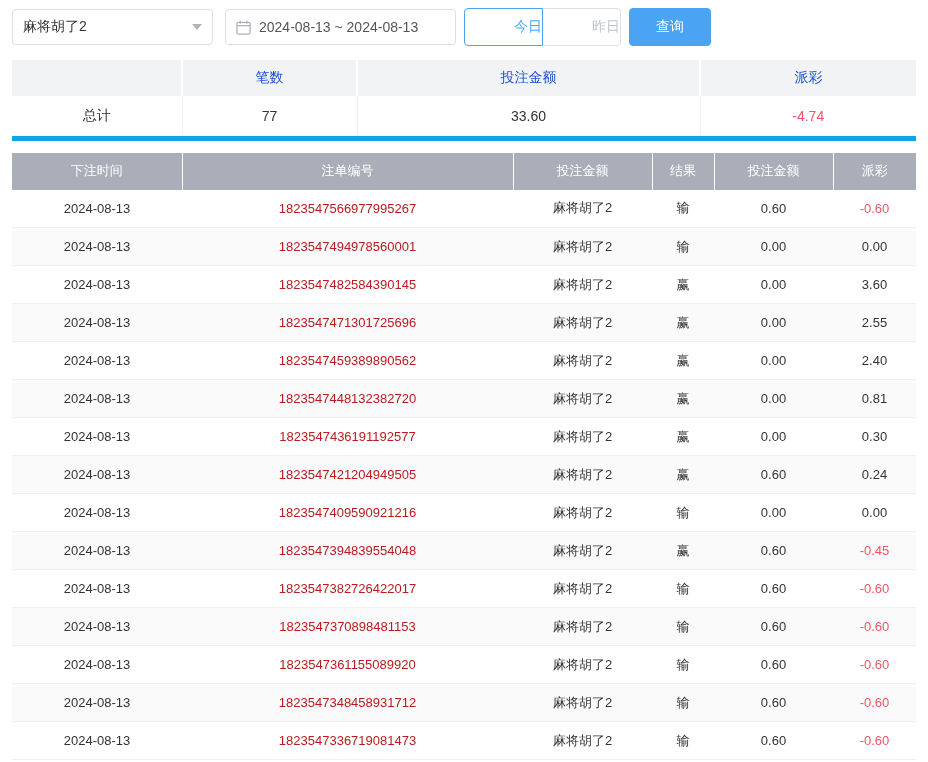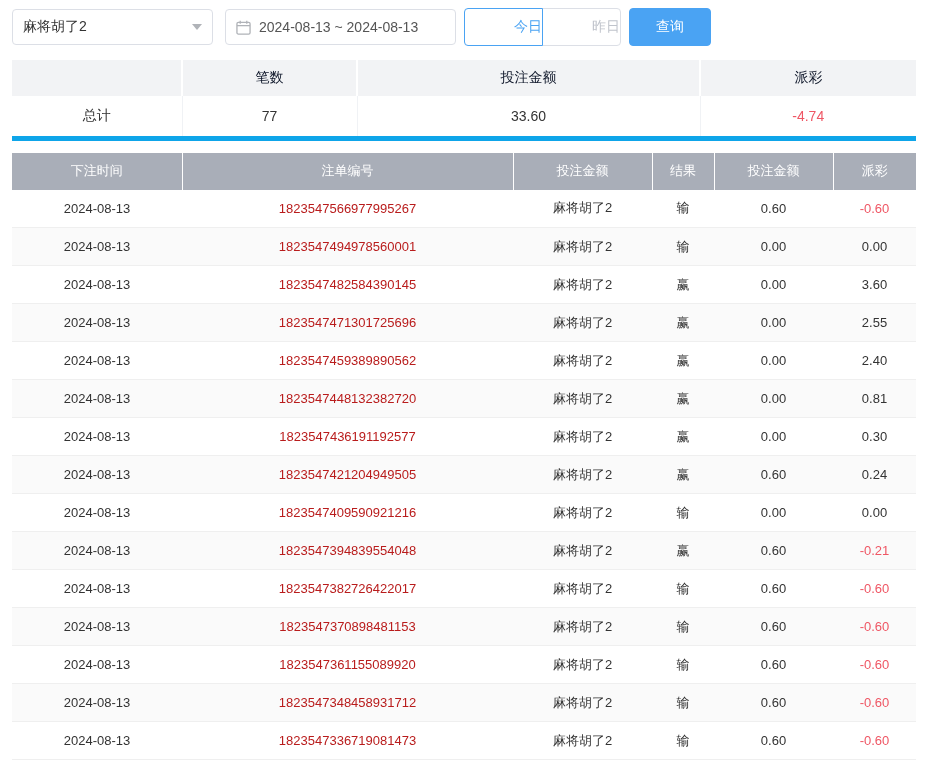--- a/index.html
+++ b/index.html
@@ -51,21 +51,21 @@
     background: #4aa3f3; border: 1px solid #4aa3f3; border-radius: 4px;
     color: #fff; font-size: 14px; cursor: pointer;
     font-family: inherit;
   }
 
   
   table { border-collapse: collapse; width: 904px; table-layout: fixed; }
   .summary { margin-bottom: 12px; }
   .summary th {
     background: #f2f3f5; height: 36px; font-size: 14px; font-weight: 400;
-    color: #0f172a; text-align: center; border-right: 2px solid #fff;
+    color: #1d4ed8; text-align: center; border-right: 2px solid #fff;
   }
   .summary th:last-child { border-right: none; }
   .summary td {
     height: 42px; text-align: center; font-size: 14px;
     border-right: 1px solid #f0f2f5; border-bottom: 5px solid #0ea5e9;
     background: #fff;
   }
   .summary td:last-child { border-right: none; }
   .summary .c0 { width: 170px; } .summary .c1 { width: 175px; }
   .summary .c2 { width: 343px; } .summary .c3 { width: 216px; }
@@ -219,21 +219,21 @@
           <td class="c3">输</td>
           <td class="c4">0.00</td>
           <td class="c5">0.00</td>
         </tr>
         <tr class="alt">
           <td class="c0">2024-08-13</td>
           <td class="c1 muted">1823547394839554048</td>
           <td class="c2">麻将胡了2</td>
           <td class="c3">赢</td>
           <td class="c4">0.60</td>
-          <td class="c5 neg">-0.21</td>
+          <td class="c5 neg">-0.45</td>
         </tr>
         <tr>
           <td class="c0">2024-08-13</td>
           <td class="c1 muted">1823547382726422017</td>
           <td class="c2">麻将胡了2</td>
           <td class="c3">输</td>
           <td class="c4">0.60</td>
           <td class="c5 neg">-0.60</td>
         </tr>
         <tr class="alt">

